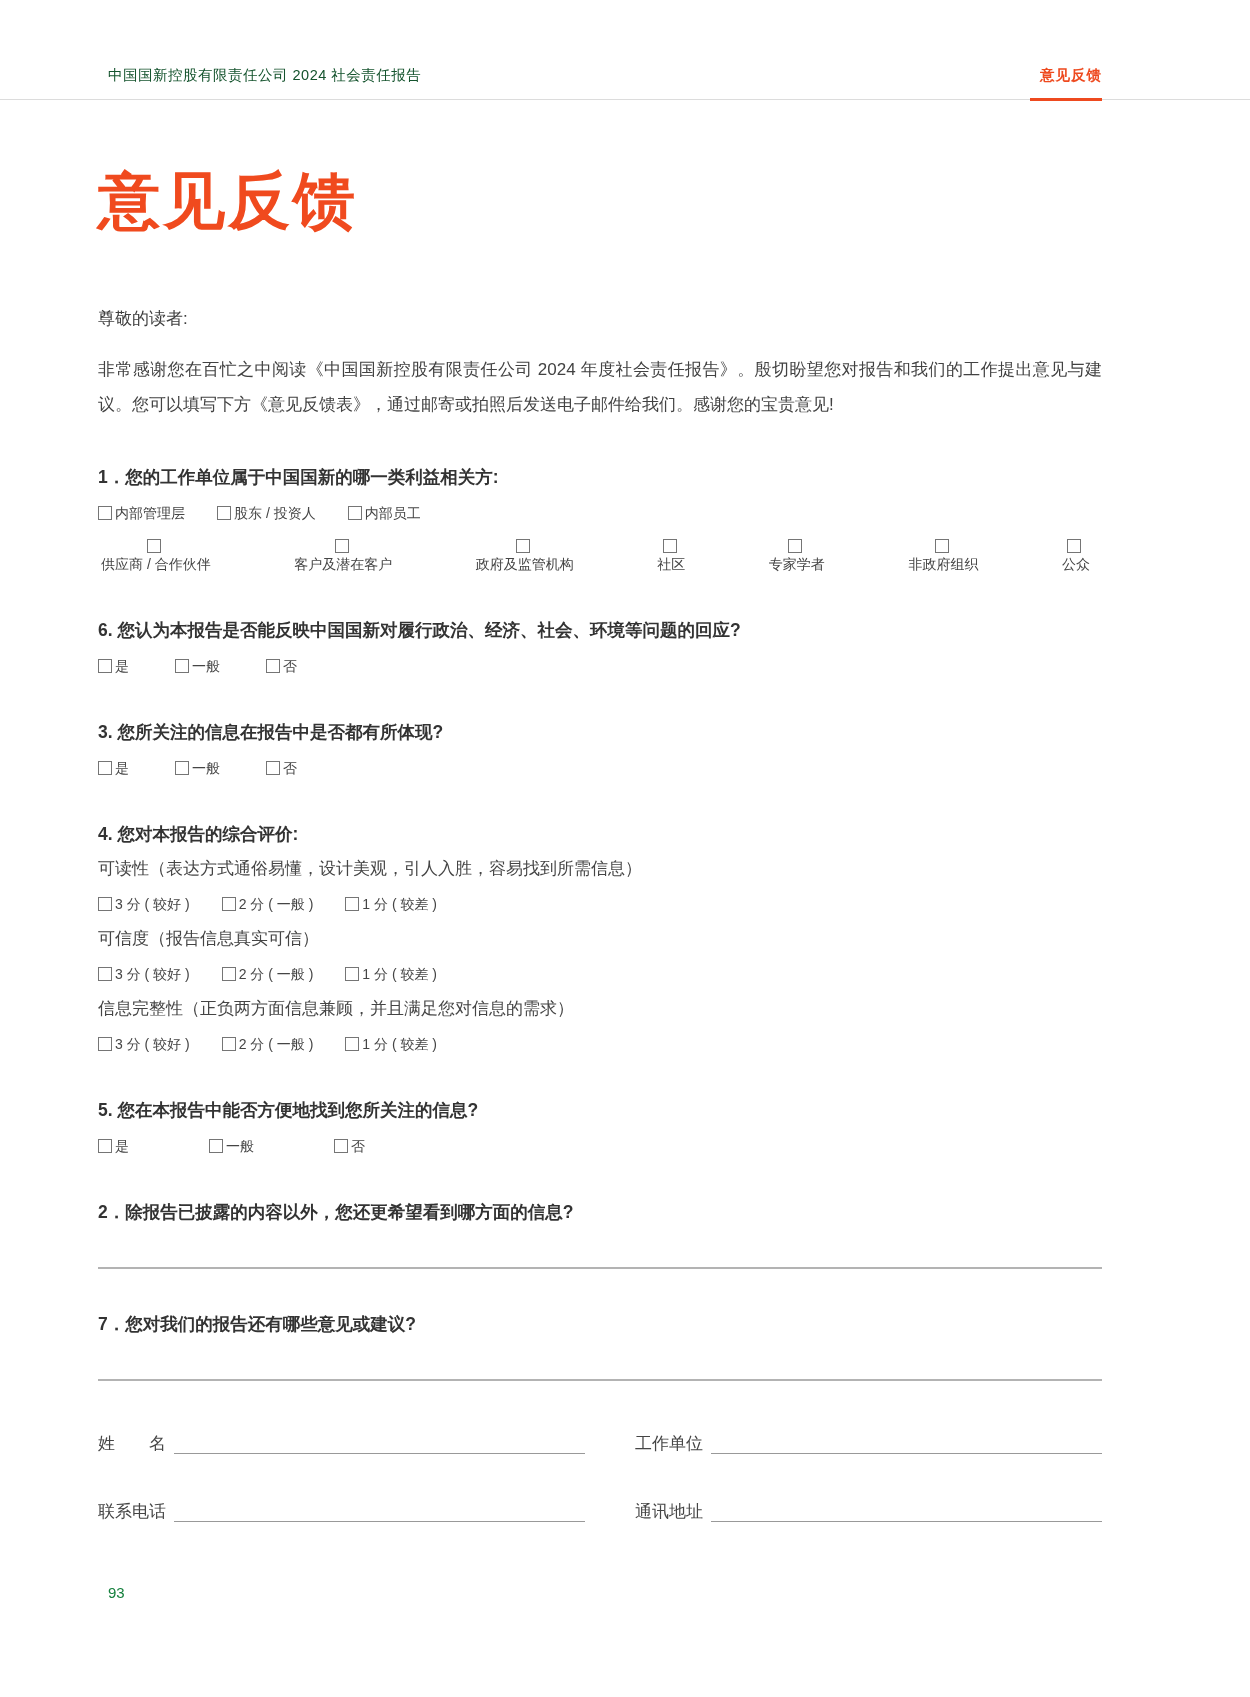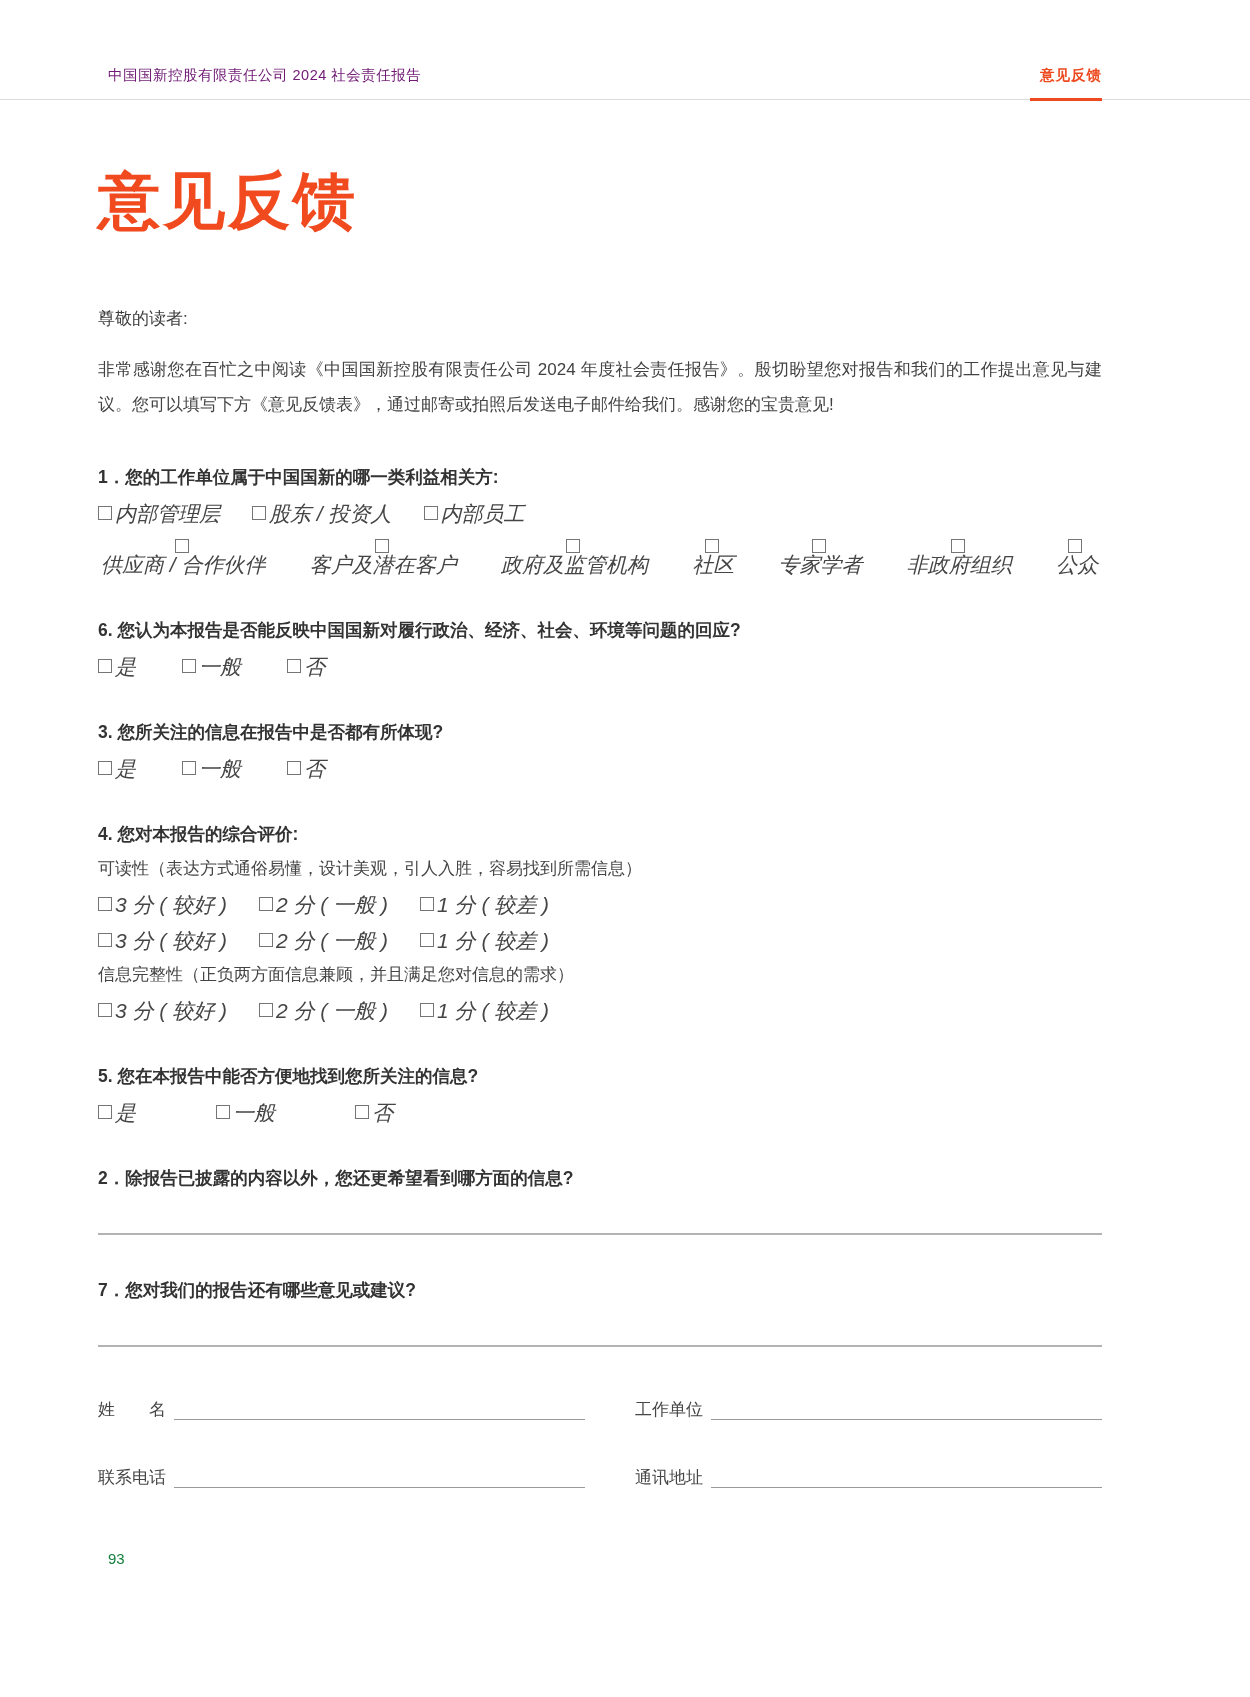--- a/index.html
+++ b/index.html
@@ -8,21 +8,21 @@
     width:1250px; min-height:1697px; background:#ffffff;
     font-family:"Liberation Sans","DejaVu Sans",sans-serif;
     color:#3e3e3e; position:relative;
   }
   
   .header { position:relative; padding-top:66px; border-bottom:1px solid #dcdcdc; }
   .header-inner {
     display:flex; justify-content:space-between; align-items:flex-end;
     padding:0 148px 14px 108px; font-size:14.5px;
   }
-  .header-left { color:#701a75; letter-spacing:0.5px; }
+  .header-left { color:#14532d; letter-spacing:0.5px; }
   .header-right { color:#ee4a1f; font-weight:600; letter-spacing:1px; }
   .header-accent {
     position:absolute; right:148px; bottom:-2px;
     width:72px; height:3px; background:#ee4a1f;
   }
   
   .content { padding:0 148px 0 98px; }
   h1.page-title {
     margin:62px 0 0 0; font-size:62px; line-height:1.25; font-weight:800;
     color:#f04a1e; letter-spacing:3px;
@@ -31,21 +31,21 @@
   .intro {
     margin:22px 0 0 0; font-size:17px; line-height:35px;
     text-align:justify; color:#424242;
   }
   .q-label {
     margin:44px 0 0 0; font-size:17.5px; line-height:22px;
     font-weight:700; color:#333333;
   }
   .crit { margin:13px 0 0 0; font-size:17px; line-height:21px; color:#454545; }
   
-  .opts { margin:15px 4px 0 0; display:flex; align-items:center; font-size:21px; line-height:21px;font-style:italic; }
+  .opts { margin:15px 12px 0 0; display:flex; align-items:center; font-size:14px; line-height:21px; }
   .opts .opt { display:inline-flex; align-items:center; margin-right:32px; }
   .opts .opt:last-child { margin-right:0; }
   .opts.justify { justify-content:space-between; }
   .opts.justify .opt { margin-right:0;flex-direction:column; }
   .opts.gap-md .opt { margin-right:46px; }
   .opts.gap-lg .opt { margin-right:80px; }
   .cb {
     width:14px; height:14px; border:1px solid #757575; background:#ffffff;
     display:inline-block; flex:none; margin-bottom:1px;
   }
@@ -179,20 +179,21 @@
         </span>
         <span class="opt">
           <span class="cb"></span>
           <span class="opt-label">2 分 ( 一般 )</span>
         </span>
         <span class="opt">
           <span class="cb"></span>
           <span class="opt-label">1 分 ( 较差 )</span>
         </span>
       </div>
+    <p class="crit">可信度（报告信息真实可信）</p>
     <div class="opts">
         <span class="opt">
           <span class="cb"></span>
           <span class="opt-label">3 分 ( 较好 )</span>
         </span>
         <span class="opt">
           <span class="cb"></span>
           <span class="opt-label">2 分 ( 一般 )</span>
         </span>
         <span class="opt">

